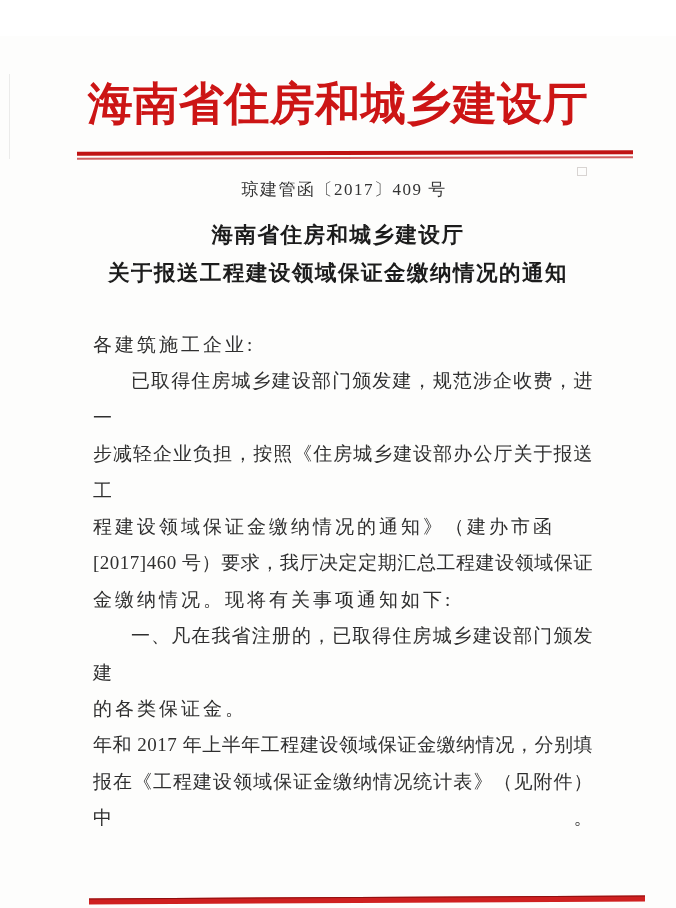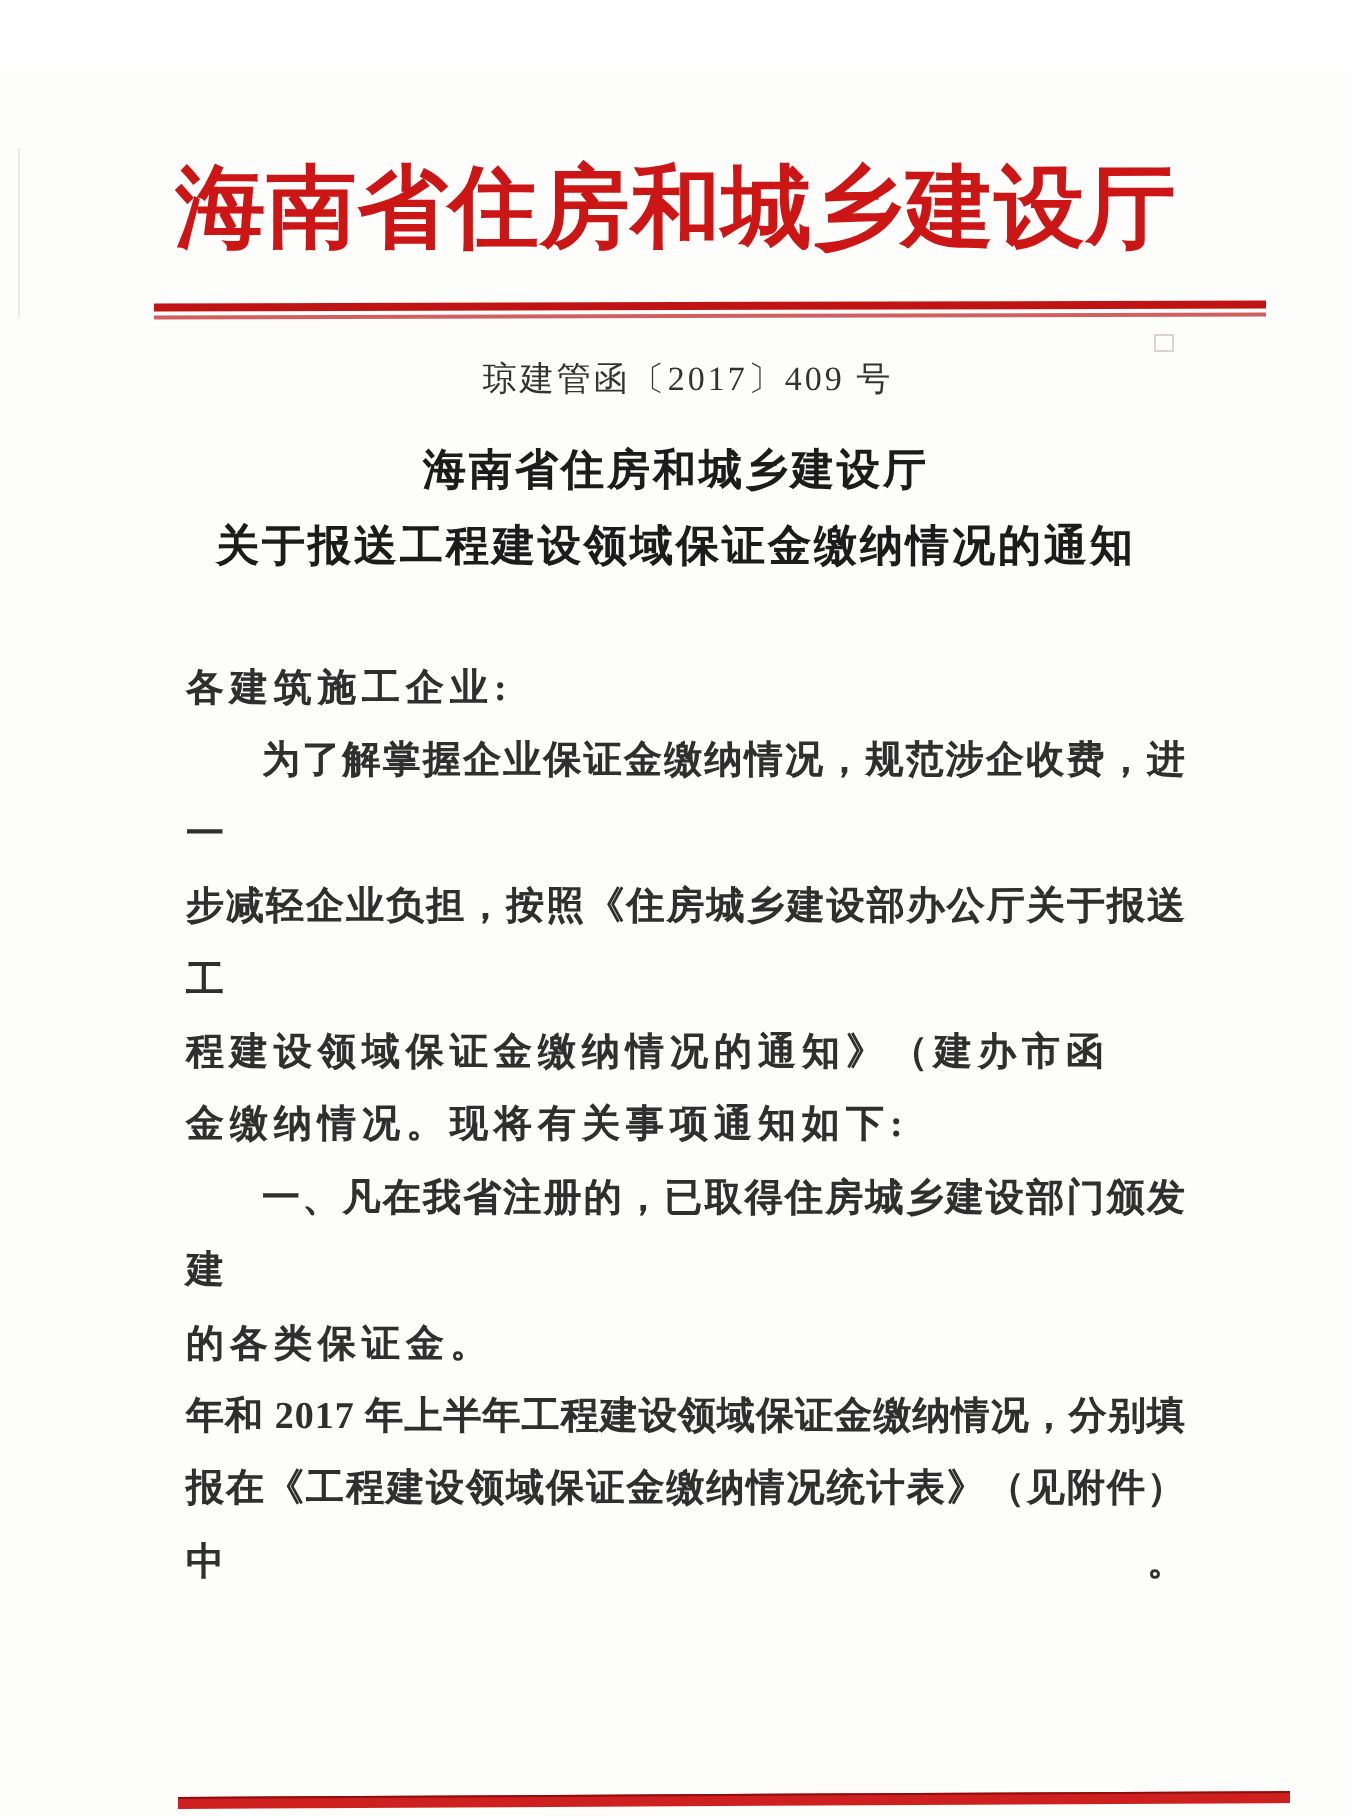--- a/index.html
+++ b/index.html
@@ -96,21 +96,20 @@
     top: 291px;
     left: 93px;
     width: 500px;
     font-size: 19px;
     line-height: 36.4px;
     color: #2f2f2f;
   }
   .line {
     letter-spacing: 3px;
     white-space: nowrap;
-    font-weight: bold;
   }
   .line.stretch {
     white-space: normal;
     letter-spacing: 0.5px;
     text-align: justify;
     text-align-last: justify;
     text-justify: inter-character;
   }
   .line.indent { text-indent: 38px; }
   
@@ -152,23 +151,24 @@
   <div class="doc-number">琼建管函〔2017〕409 号</div>
 
   <div class="notice-title">
     <div class="t-line">海南省住房和城乡建设厅</div>
     <div class="t-line">关于报送工程建设领域保证金缴纳情况的通知</div>
   </div>
 
   <div class="body-block">
 
   <div class="line">各建筑施工企业:</div>
-      <div class="line indent stretch">为了解掌握企业保证金缴纳情况，规范涉企收费，进一</div>
+      <div class="line indent stretch">已取得住房城乡建设部门颁发建，规范涉企收费，进一</div>
       <div class="line stretch">步减轻企业负担，按照《住房城乡建设部办公厅关于报送工</div>
       <div class="line">程建设领域保证金缴纳情况的通知》（建办市函</div>
+      <div class="line stretch">[2017]460 号）要求，我厅决定定期汇总工程建设领域保证</div>
       <div class="line">金缴纳情况。现将有关事项通知如下:</div>
       <div class="line indent stretch">一、凡在我省注册的，已取得住房城乡建设部门颁发建</div>
       <div class="line">的各类保证金。</div>
       <div class="line stretch">年和 2017 年上半年工程建设领域保证金缴纳情况，分别填</div>
       <div class="line stretch">报在《工程建设领域保证金缴纳情况统计表》（见附件）中。</div>
     </div>
 
   <div class="footer-rule"></div>
 
   <div class="page-number">- 1 -</div>

